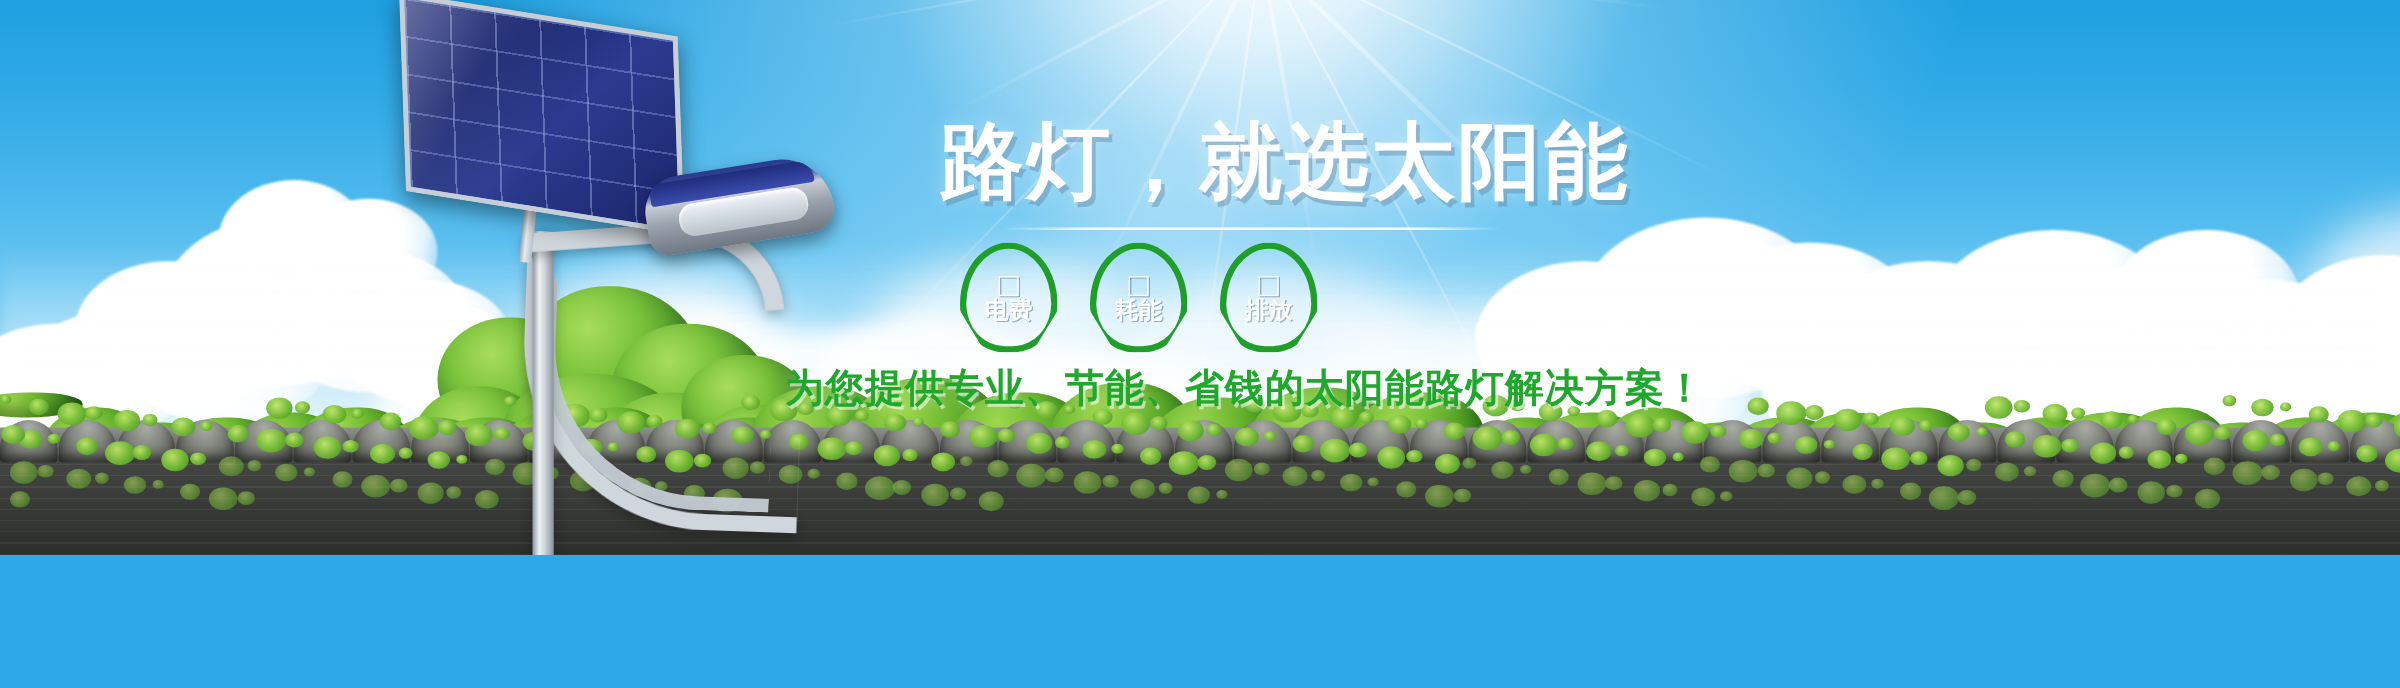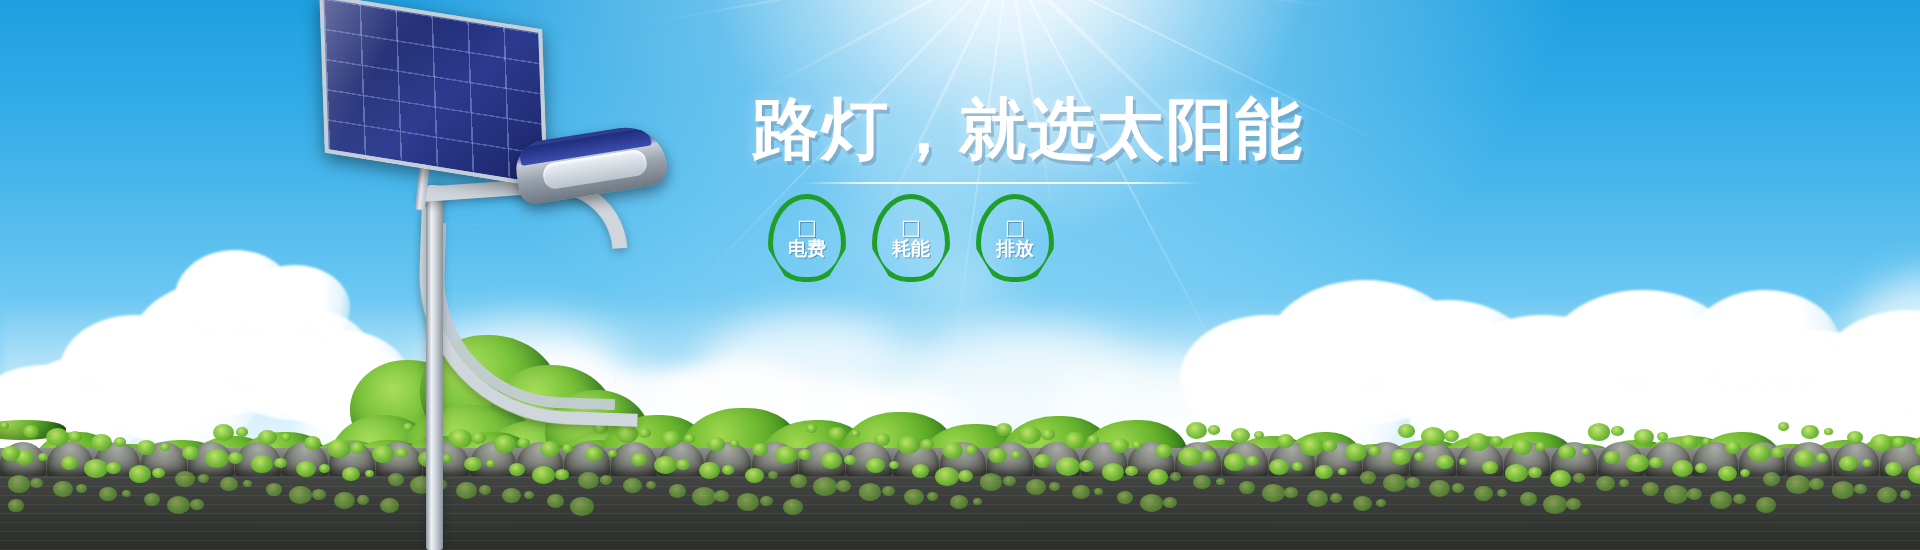--- a/index.html
+++ b/index.html
@@ -1,21 +1,21 @@
 <!DOCTYPE html>
 <html><head>
 <meta charset="utf-8">
 <style>
   html,body{margin:0;padding:0;}
   body{
     width:1920px;height:550px;overflow:hidden;
     font-family:"Liberation Sans","DejaVu Sans",sans-serif;
     background:#2ea8e8;
   }
-  #banner{position:relative;width:1920px;height:550px;overflow:hidden;}
+  #banner{position:relative;width:1920px;height:444px;overflow:hidden;}
 
   
   .sky{
     position:absolute;inset:0;
     background:
       radial-gradient(circle 420px at 1010px -60px, rgba(255,255,255,.98) 0%, rgba(255,255,255,.75) 22%, rgba(255,255,255,.30) 48%, rgba(255,255,255,0) 72%),
       radial-gradient(circle 900px at 980px -200px, rgba(214,242,255,.85) 0%, rgba(214,242,255,0) 70%),
       linear-gradient(to bottom,#1e9fe0 0%,#2fa9e6 16%,#49b7ec 34%,#68c6f2 52%,#8ed5f6 68%,#b3e2f9 82%,#cdecfb 100%);
   }
   
@@ -665,13 +665,14 @@
     </div>
     <div class="badge">
       <div class="drop"></div>
       <div class="bd-inner">
         <span class="zero">□</span>
         <span class="bt">排放</span>
       </div>
     </div>
   </div>
 
+  <div class="subtitle">为您提供专业、节能、省钱的太阳能路灯解决方案！</div>
 </div>
 
 </body></html>

